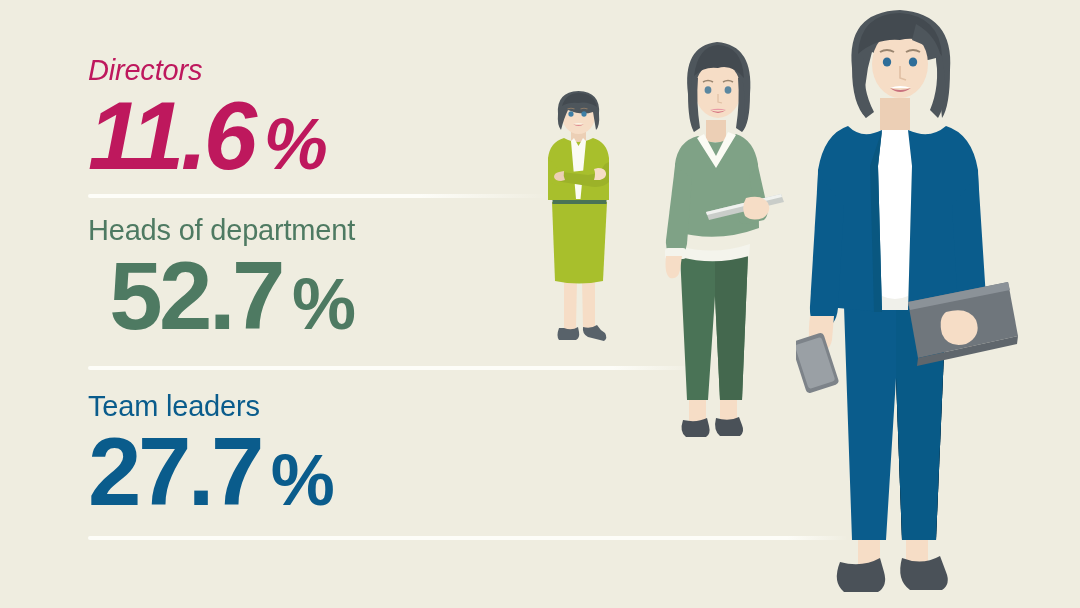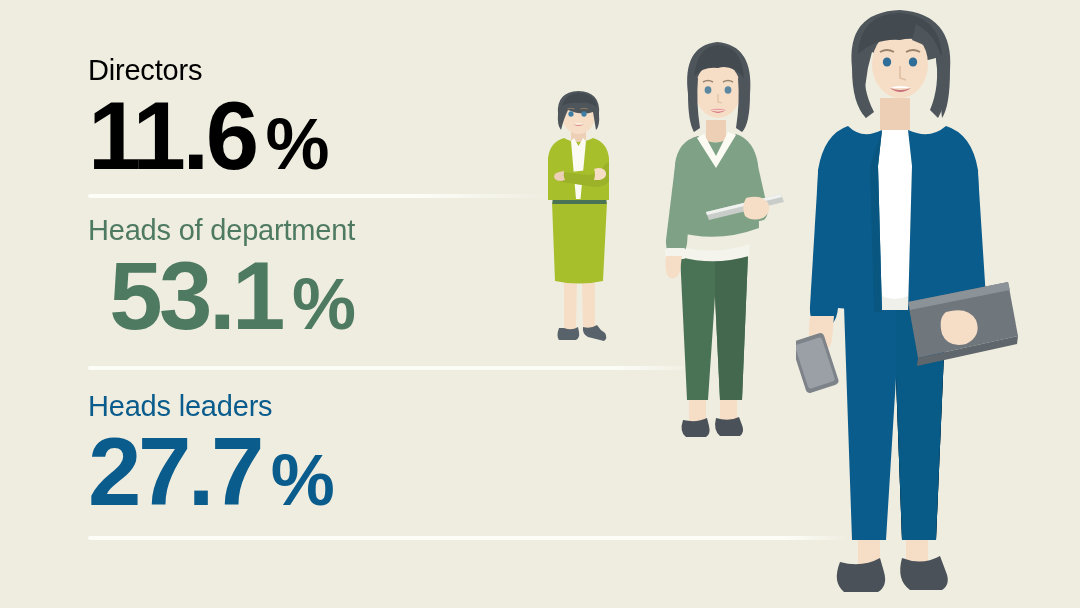--- a/index.html
+++ b/index.html
@@ -74,36 +74,36 @@
 </style>
 </head>
 <body>
 
 <div id="stage" style="background: rgb(239, 237, 224);">
 
   <div class="rule" id="rule-1"></div>
   <div class="rule" id="rule-2"></div>
   <div class="rule" id="rule-3"></div>
 
-  <div class="stat" id="stat-directors" style="color: #000000;">
+  <div class="stat" id="stat-directors" style="color: #be185d; font-style: italic;">
     <div class="stat-label">Directors</div>
     <div class="stat-value">
       <span>11.6</span><span class="pct">%</span>
     </div>
   </div>
 
   <div class="stat" id="stat-heads" style="color: rgb(78, 122, 98);">
     <div class="stat-label">Heads of department</div>
     <div class="stat-value">
-      <span>53.1</span><span class="pct">%</span>
+      <span>52.7</span><span class="pct">%</span>
     </div>
   </div>
 
   <div class="stat" id="stat-teamleaders" style="color: rgb(10, 92, 140);">
-    <div class="stat-label">Heads leaders</div>
+    <div class="stat-label">Team leaders</div>
     <div class="stat-value">
       <span>27.7</span><span class="pct">%</span>
     </div>
   </div>
 
   <div class="figure" id="figure-small">
     <svg viewBox="0 0 130 270" xmlns="http://www.w3.org/2000/svg">
 
       <path d="M52 196 L52 243 Q52 248 56 248 L61 248 Q64 248 64 243 L65 196 Z" fill="#f6ddc6"></path>
       <path d="M70 196 L71 243 Q71 248 75 248 L80 248 Q83 248 83 243 L83 196 Z" fill="#f6ddc6"></path>

